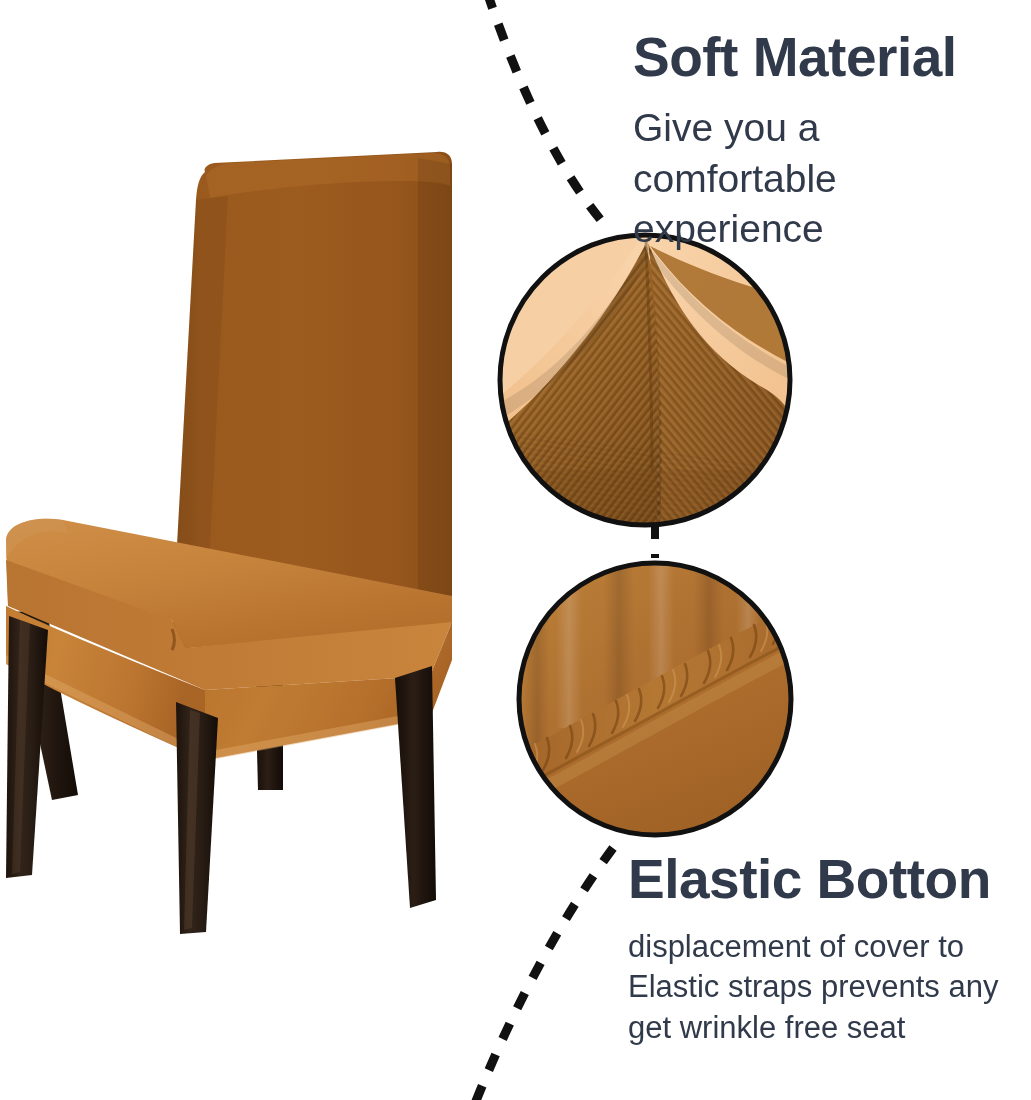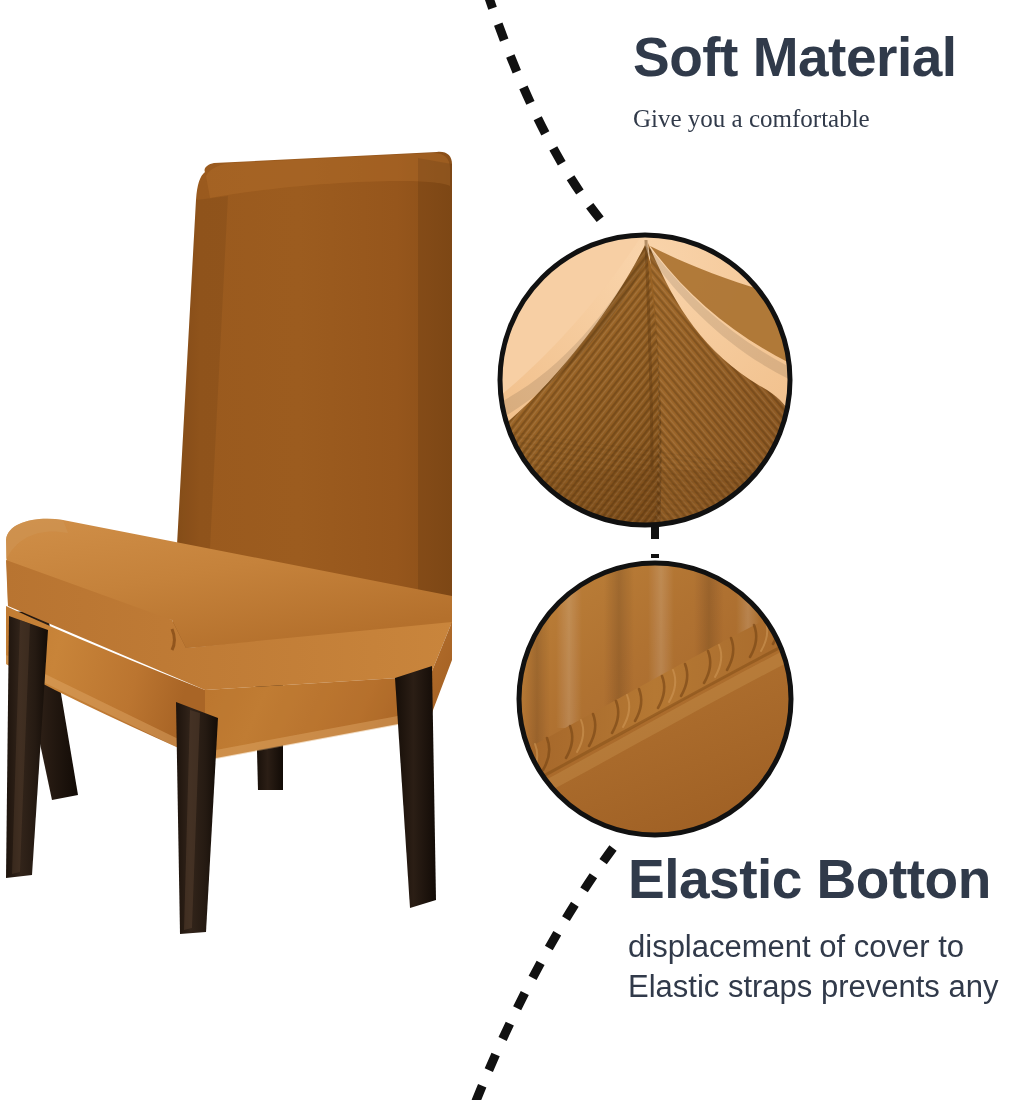--- a/index.html
+++ b/index.html
@@ -25,21 +25,21 @@
     white-space:nowrap;
   }
   .body{
     color:#313a4a;
     font-weight:normal;
     line-height:1.30;
   }
 
   #soft-block{left:633px;top:30px;width:400px;}
   #soft-block .heading{font-size:55px;}
-  #soft-block .body{font-size:25px;margin-top:18px;width:360px;font-family:Liberation Serif, serif;}
+  #soft-block .body{font-size:39px;margin-top:18px;width:360px;}
 
   #elastic-block{left:628px;top:852px;width:405px;}
   #elastic-block .heading{font-size:55px;}
   #elastic-block .body{font-size:31px;margin-top:20px;width:400px;}
 </style>
 </head>
 <body>
 
 <div class="stage">
 
@@ -318,24 +318,26 @@
         <rect x="515" y="558" width="290" height="290" fill="#000000" opacity="0.04"></rect>
       </g>
       <circle cx="655" cy="699" r="136" fill="none" stroke="#111111" stroke-width="5"></circle>
     </g>
   </svg>
 
   <div class="textblock" id="soft-block">
     <div class="heading">Soft Material</div>
     <div class="body">
       <div>Give you a comfortable</div>
+      <div>experience</div>
     </div>
   </div>
 
   <div class="textblock" id="elastic-block">
     <div class="heading">Elastic Botton</div>
     <div class="body">
       <div>displacement of cover to</div>
       <div>Elastic straps prevents any</div>
+      <div>get wrinkle free seat</div>
     </div>
   </div>
 
 </div>
 
 </body></html>

